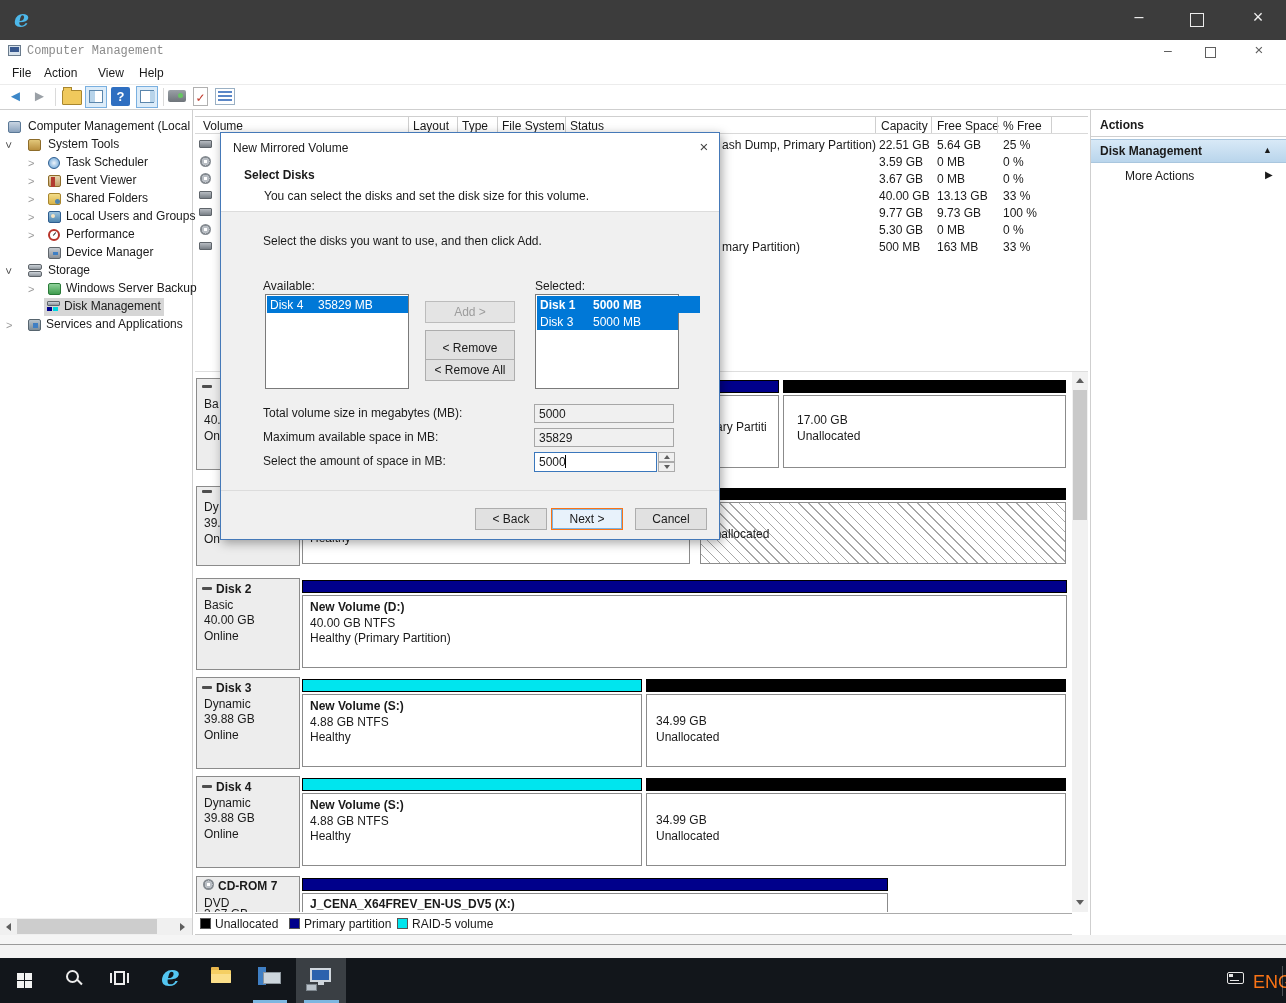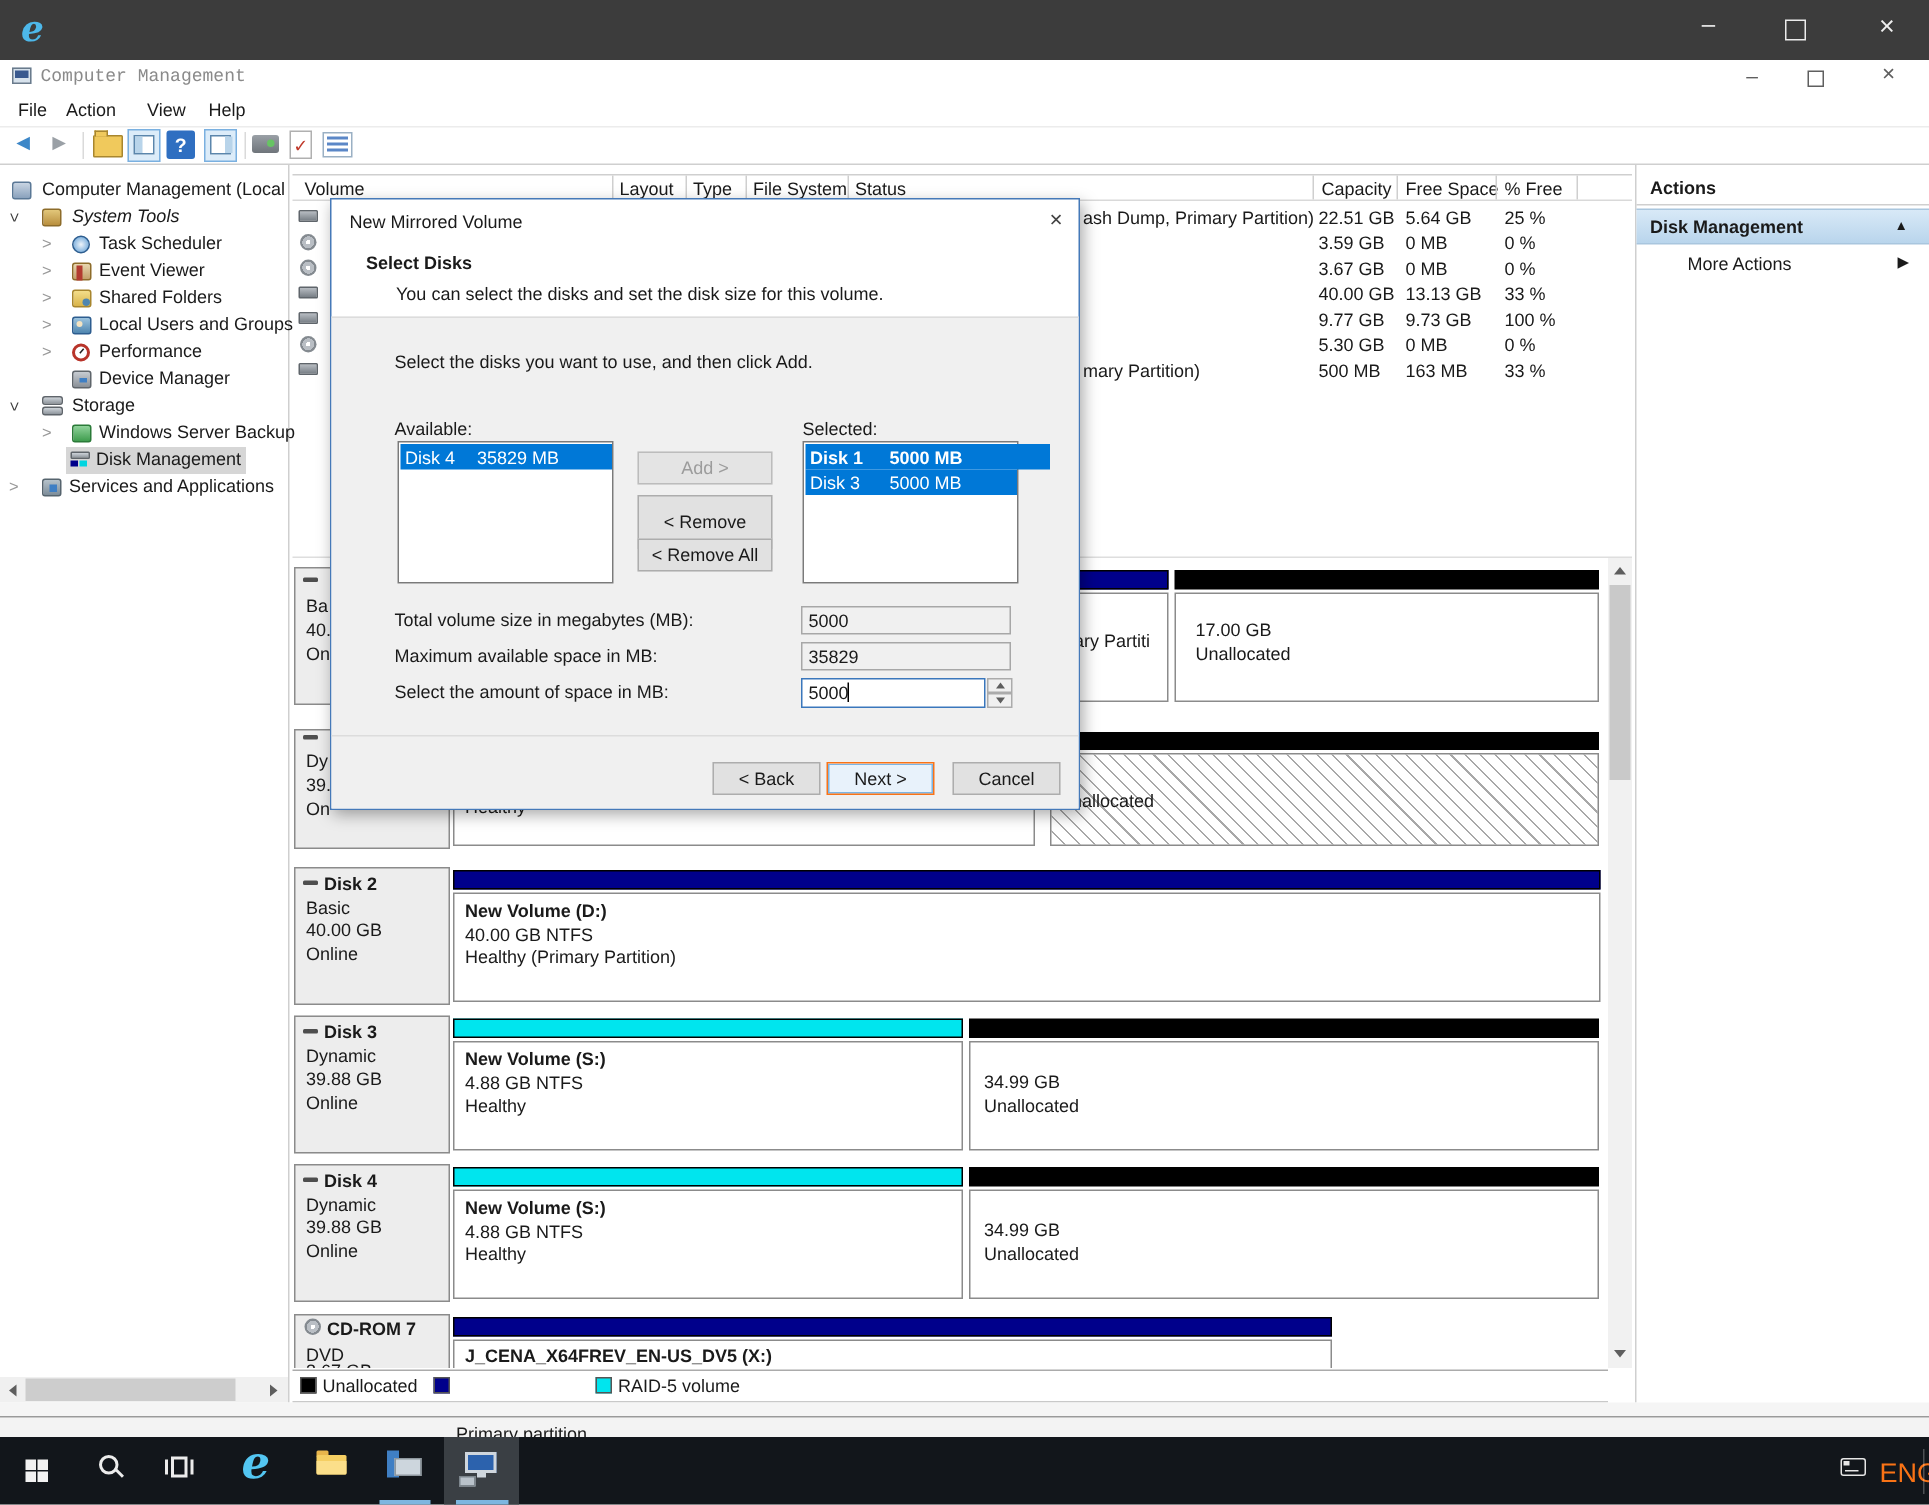--- a/index.html
+++ b/index.html
@@ -91,21 +91,21 @@
   </div>
 <div class="abs hline" style="left:0;top:109px;width:1286px;"></div>
 
 <div class="abs vline" style="left:192px;top:110px;height:825px;"></div>
 
 <div class="abs ticon" style="left:8px;top:121px;background:linear-gradient(#c8d4e2,#8aa2bd);border:1px solid #5a7896;"></div>
 <span class="abs t12" style="left:28px;top:119px;">Computer Management (Local</span>
 
 <span class="abs chevx" style="left:6px;top:139px;">&gt;</span>
 <div class="abs ticon" style="left:28px;top:139px;background:linear-gradient(#e2c77a,#b98f3e);border:1px solid #8d6c2a;"></div>
-<span class="abs t12" style="left:48px;top:137px;font-style:italic;">System Tools</span>
+<span class="abs t12" style="left:48px;top:137px;">System Tools</span>
 
 <span class="abs chev" style="left:28px;top:157px;">&gt;</span>
 <div class="abs" style="left:48px;top:157px;width:12px;height:12px;border-radius:50%;background:radial-gradient(#eef4fa,#5a9bd4);border:1px solid #2d5d8f;box-sizing:border-box;"></div>
 <span class="abs t12" style="left:66px;top:155px;">Task Scheduler</span>
 
 <span class="abs chev" style="left:28px;top:175px;">&gt;</span>
 <div class="abs ticon" style="left:48px;top:175px;background:linear-gradient(#e8d7b0,#c3a succumb);background:linear-gradient(#e8d7b0,#c3a06a);border:1px solid #8d6c2a;">
     <div style="width:4px;height:10px;background:#b23b30;margin:1px 0 0 2px;"></div>
   </div>
 <span class="abs t12" style="left:66px;top:173px;">Event Viewer</span>
@@ -300,21 +300,21 @@
 <div class="abs" style="left:1072px;top:372px;width:16px;height:540px;background:#f1f1f1;">
   <div class="tri-u abs" style="left:4px;top:6px;"></div>
   <div class="abs" style="left:1px;top:18px;width:14px;height:130px;background:#c9c9c9;"></div>
   <div class="tri-d abs" style="left:4px;top:528px;"></div>
 </div>
 
 <div class="abs" style="left:195px;top:913px;width:877px;height:22px;background:#fff;border-top:1px solid #ababab;border-bottom:1px solid #c9c9c9;box-sizing:border-box;"></div>
 <div class="abs sq" style="left:200px;top:918px;background:#000;"></div>
 <span class="abs t12" style="left:215px;top:917px;">Unallocated</span>
 <div class="abs sq" style="left:289px;top:918px;background:#00008b;"></div>
-<span class="abs t12" style="left:304px;top:917px;margin-top:32px;">Primary partition</span>
+<span class="abs t12" style="left:304px;top:917px;">Primary partition</span>
 <div class="abs sq" style="left:397px;top:918px;background:#00e5ee;"></div>
 <span class="abs t12" style="left:412px;top:917px;">RAID-5 volume</span>
 
 <div class="abs vline" style="left:1090px;top:110px;height:825px;"></div>
 <span class="abs t12 bold" style="left:1100px;top:118px;">Actions</span>
 <div class="abs hline" style="left:1091px;top:136px;width:195px;"></div>
 <div class="abs" style="left:1091px;top:139px;width:195px;height:24px;background:linear-gradient(#d8e9f7,#b9d5ec);border-top:1px solid #a9c6de;border-bottom:1px solid #a9c6de;box-sizing:border-box;">
   <span class="abs t12 bold" style="left:9px;top:4px;">Disk Management</span>
   <span class="abs" style="left:172px;top:5px;font-size:9px;color:#1a1a1a;">▲</span>
 </div>

